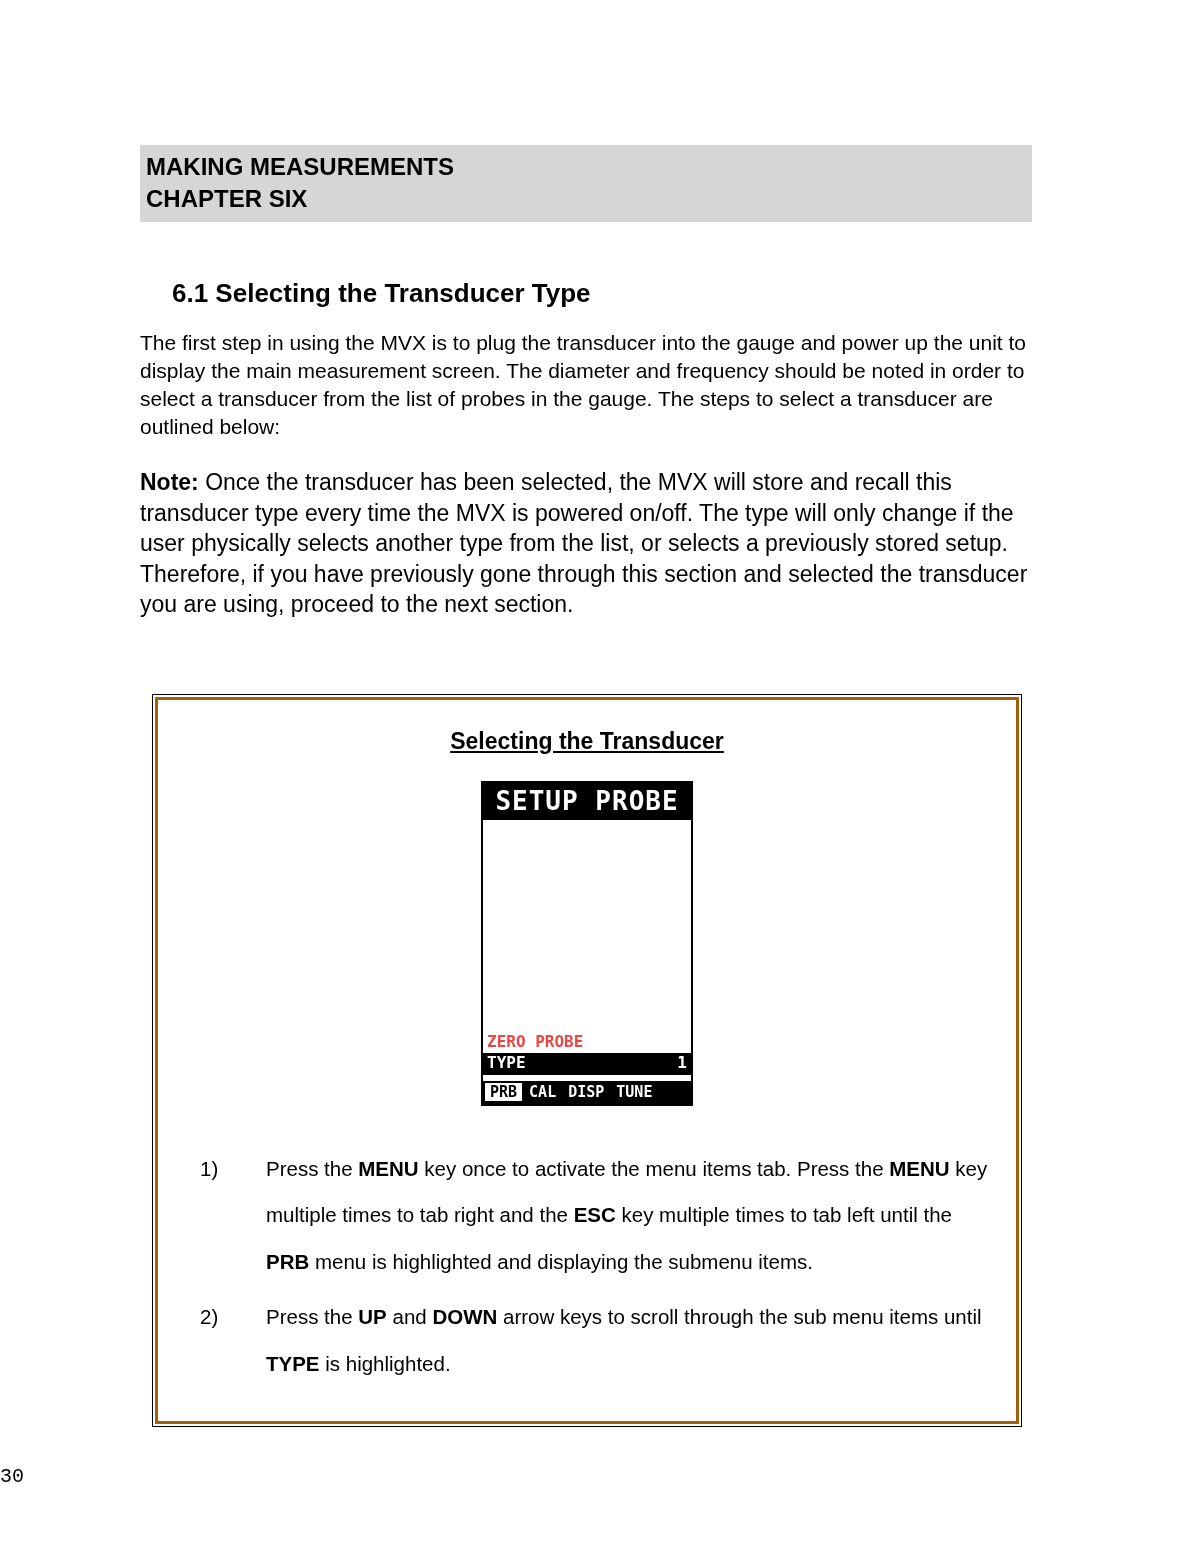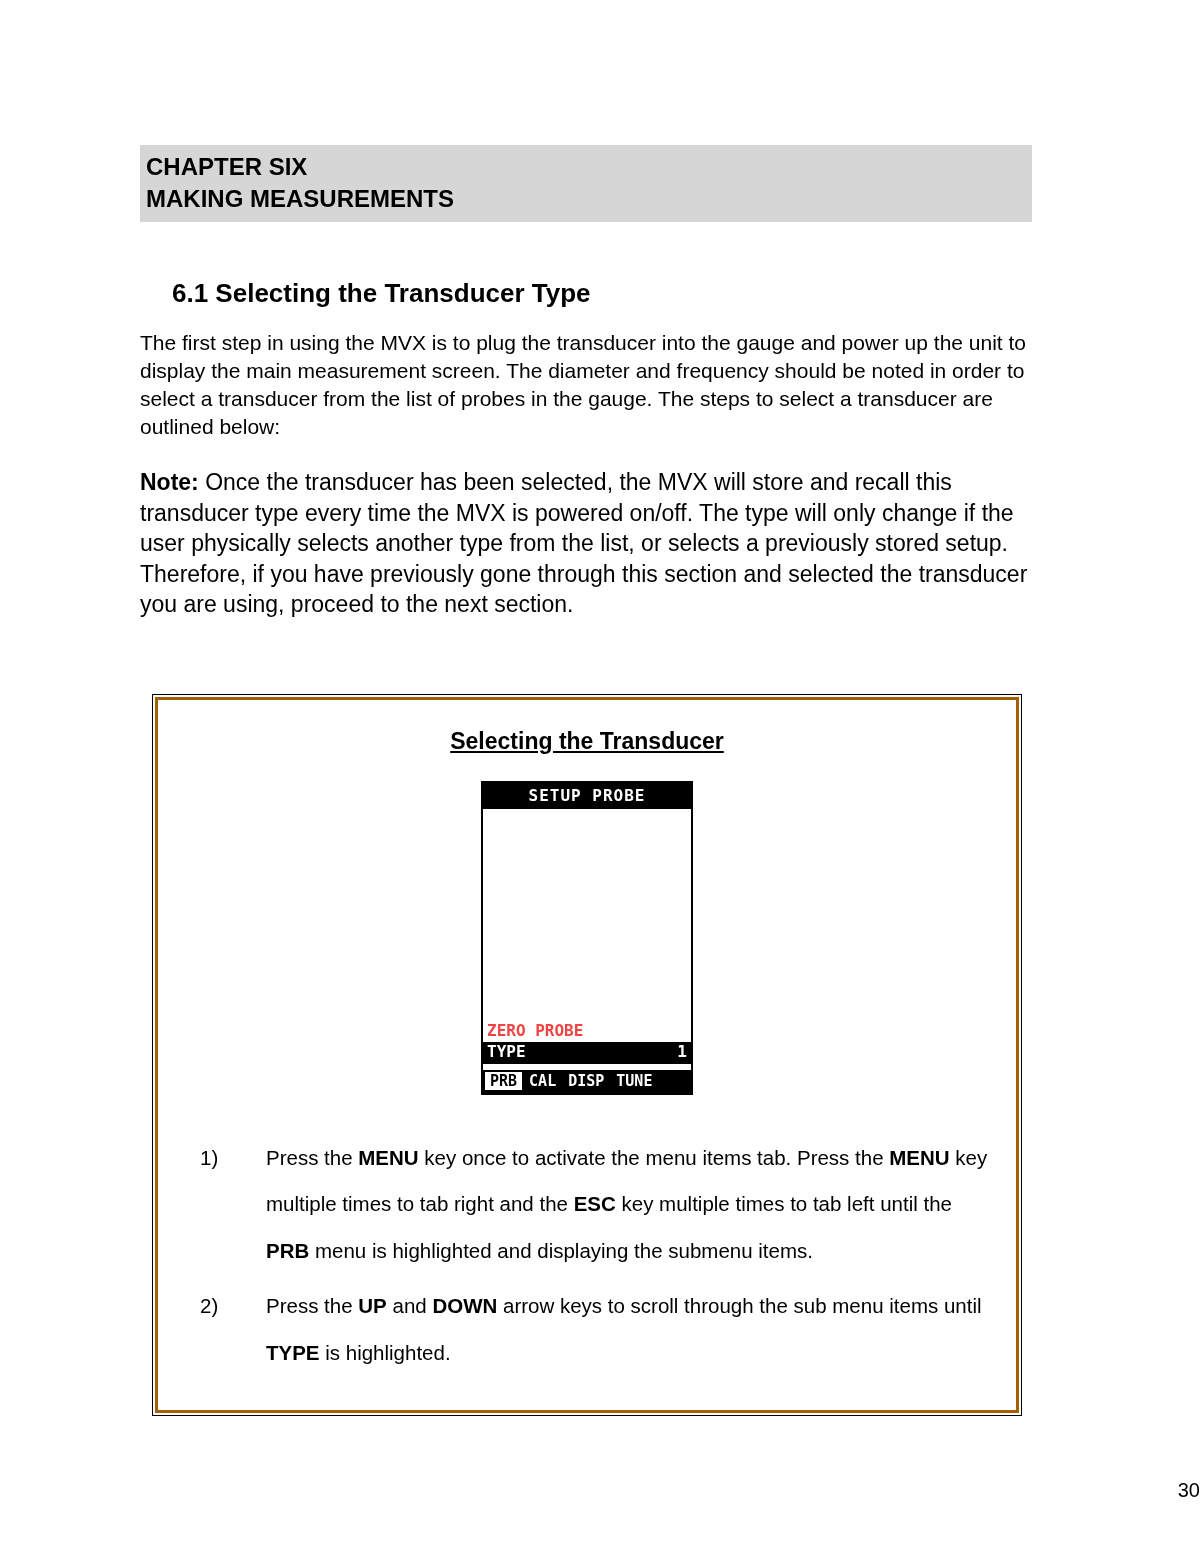--- a/index.html
+++ b/index.html
@@ -62,21 +62,21 @@
     margin: 26px auto 0 auto;
     border: 2px solid #000;
     background: #fff;
     font-family: "DejaVu Sans Mono", "Liberation Mono", monospace;
     font-weight: bold;
   }
   .screen-header {
     background: #000;
     color: #fff;
     text-align: center;
-    font-size: 16px;
+    font-size: 26px;
     padding: 3px 0 4px 0;
     letter-spacing: 1px;
   }
   .screen-body { height: 212px; background: #fff; }
   .screen-row {
     font-size: 16px;
     padding: 1px 4px 2px 4px;
     line-height: 1.15;
   }
   .screen-row.zero { color: #ef4444; }
@@ -106,36 +106,37 @@
     margin-top: 8px;
   }
   .step-num {
     flex: 0 0 36px;
   }
   .step-body { flex: 1 1 auto; margin-left: 30px; }
   .step-body b { font-weight: bold; }
 
   .page-number {
     position: absolute;
-    bottom: 50px;
+    bottom: 64px;
     left: 0;
     width: 100%;
-    text-align: right;
+    text-align: left;
     font-size: 20px;
+    font-family: Liberation Mono, monospace;
   }
 </style>
 </head>
 <body>
 
 <div class="page">
   <div class="content">
 
     <div class="chapter-block">
+      <div>MAKING MEASUREMENTS</div>
       <div>CHAPTER SIX</div>
-      <div>MAKING MEASUREMENTS</div>
     </div>
 
     <div class="section-title">6.1 Selecting the Transducer Type</div>
 
     <div class="para">The first step in using the MVX is to plug the transducer into the gauge and power up the unit to display the main measurement screen.  The diameter and frequency should be noted in order to select a transducer from the list of probes in the gauge. The steps to select a transducer are outlined below:</div>
 
     <div class="note-para"><span class="note-label">Note:</span><span>  Once the transducer has been selected, the MVX will store and recall this transducer type every time the MVX is powered on/off.  The type will only change if the user physically selects another type from the list, or selects a previously stored setup. Therefore, if you have previously gone through this section and selected the transducer you are using, proceed to the next section.</span></div>
 
     <div class="figure-outer">
       <div class="figure-inner">

